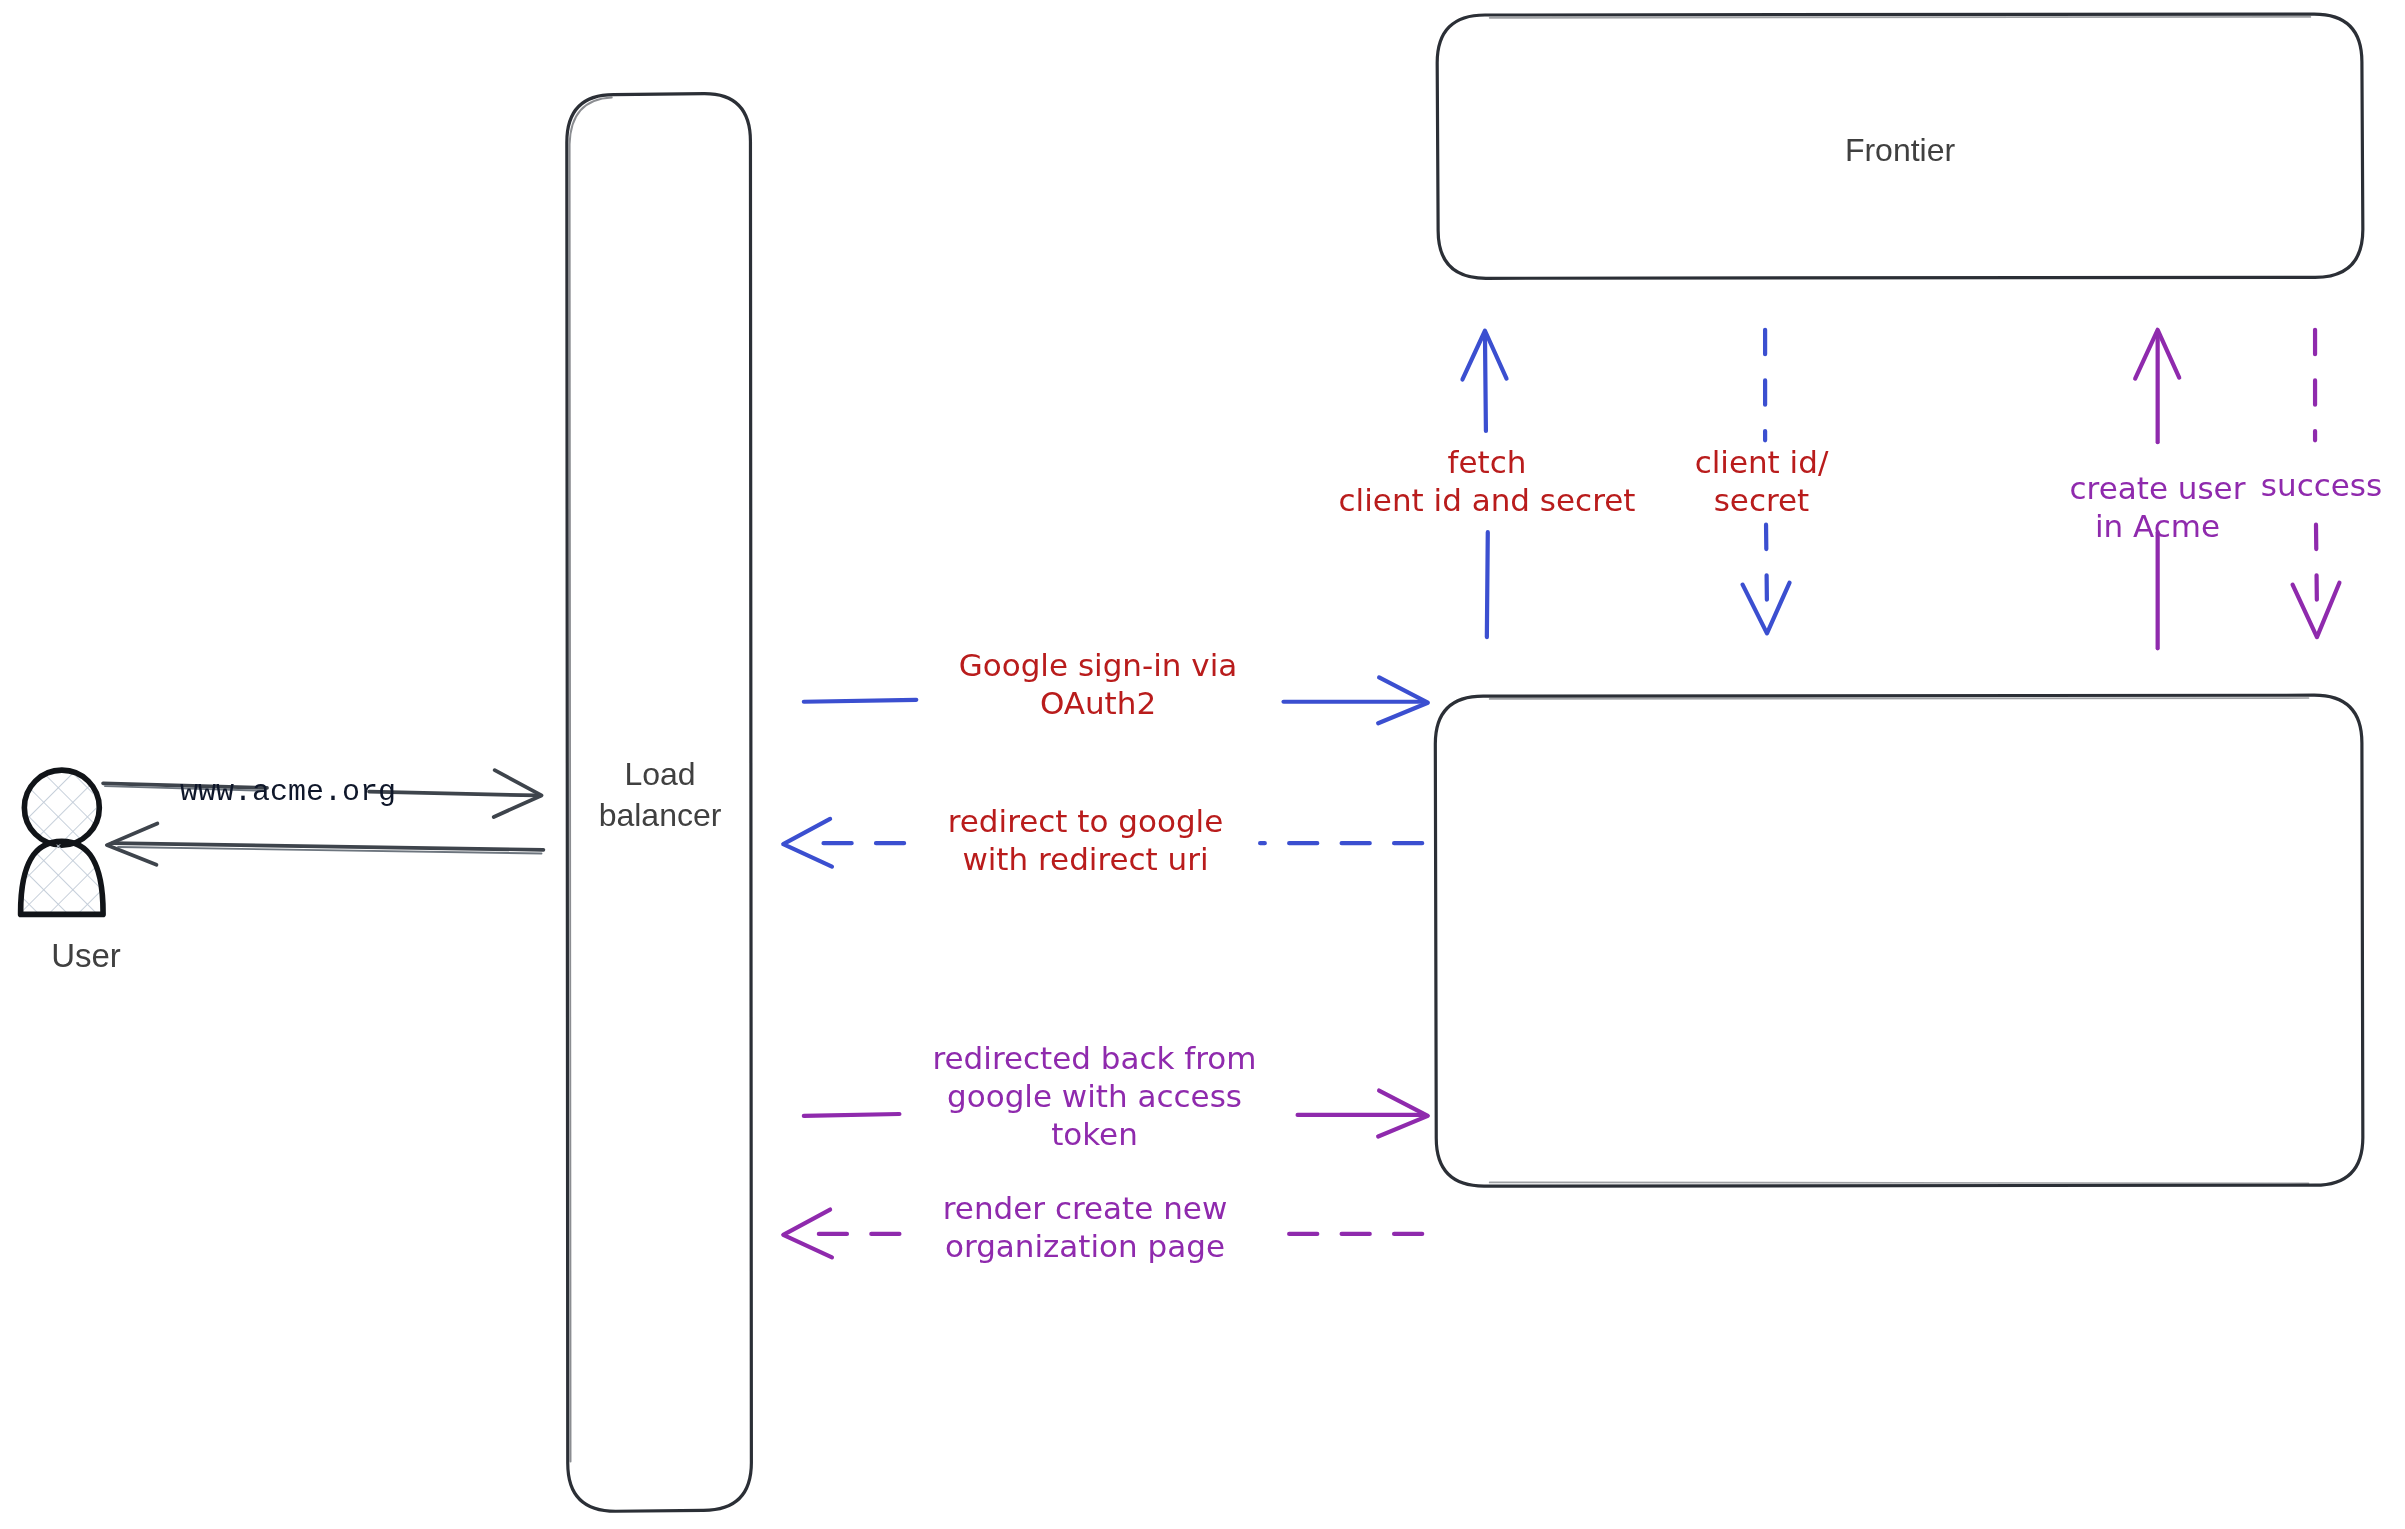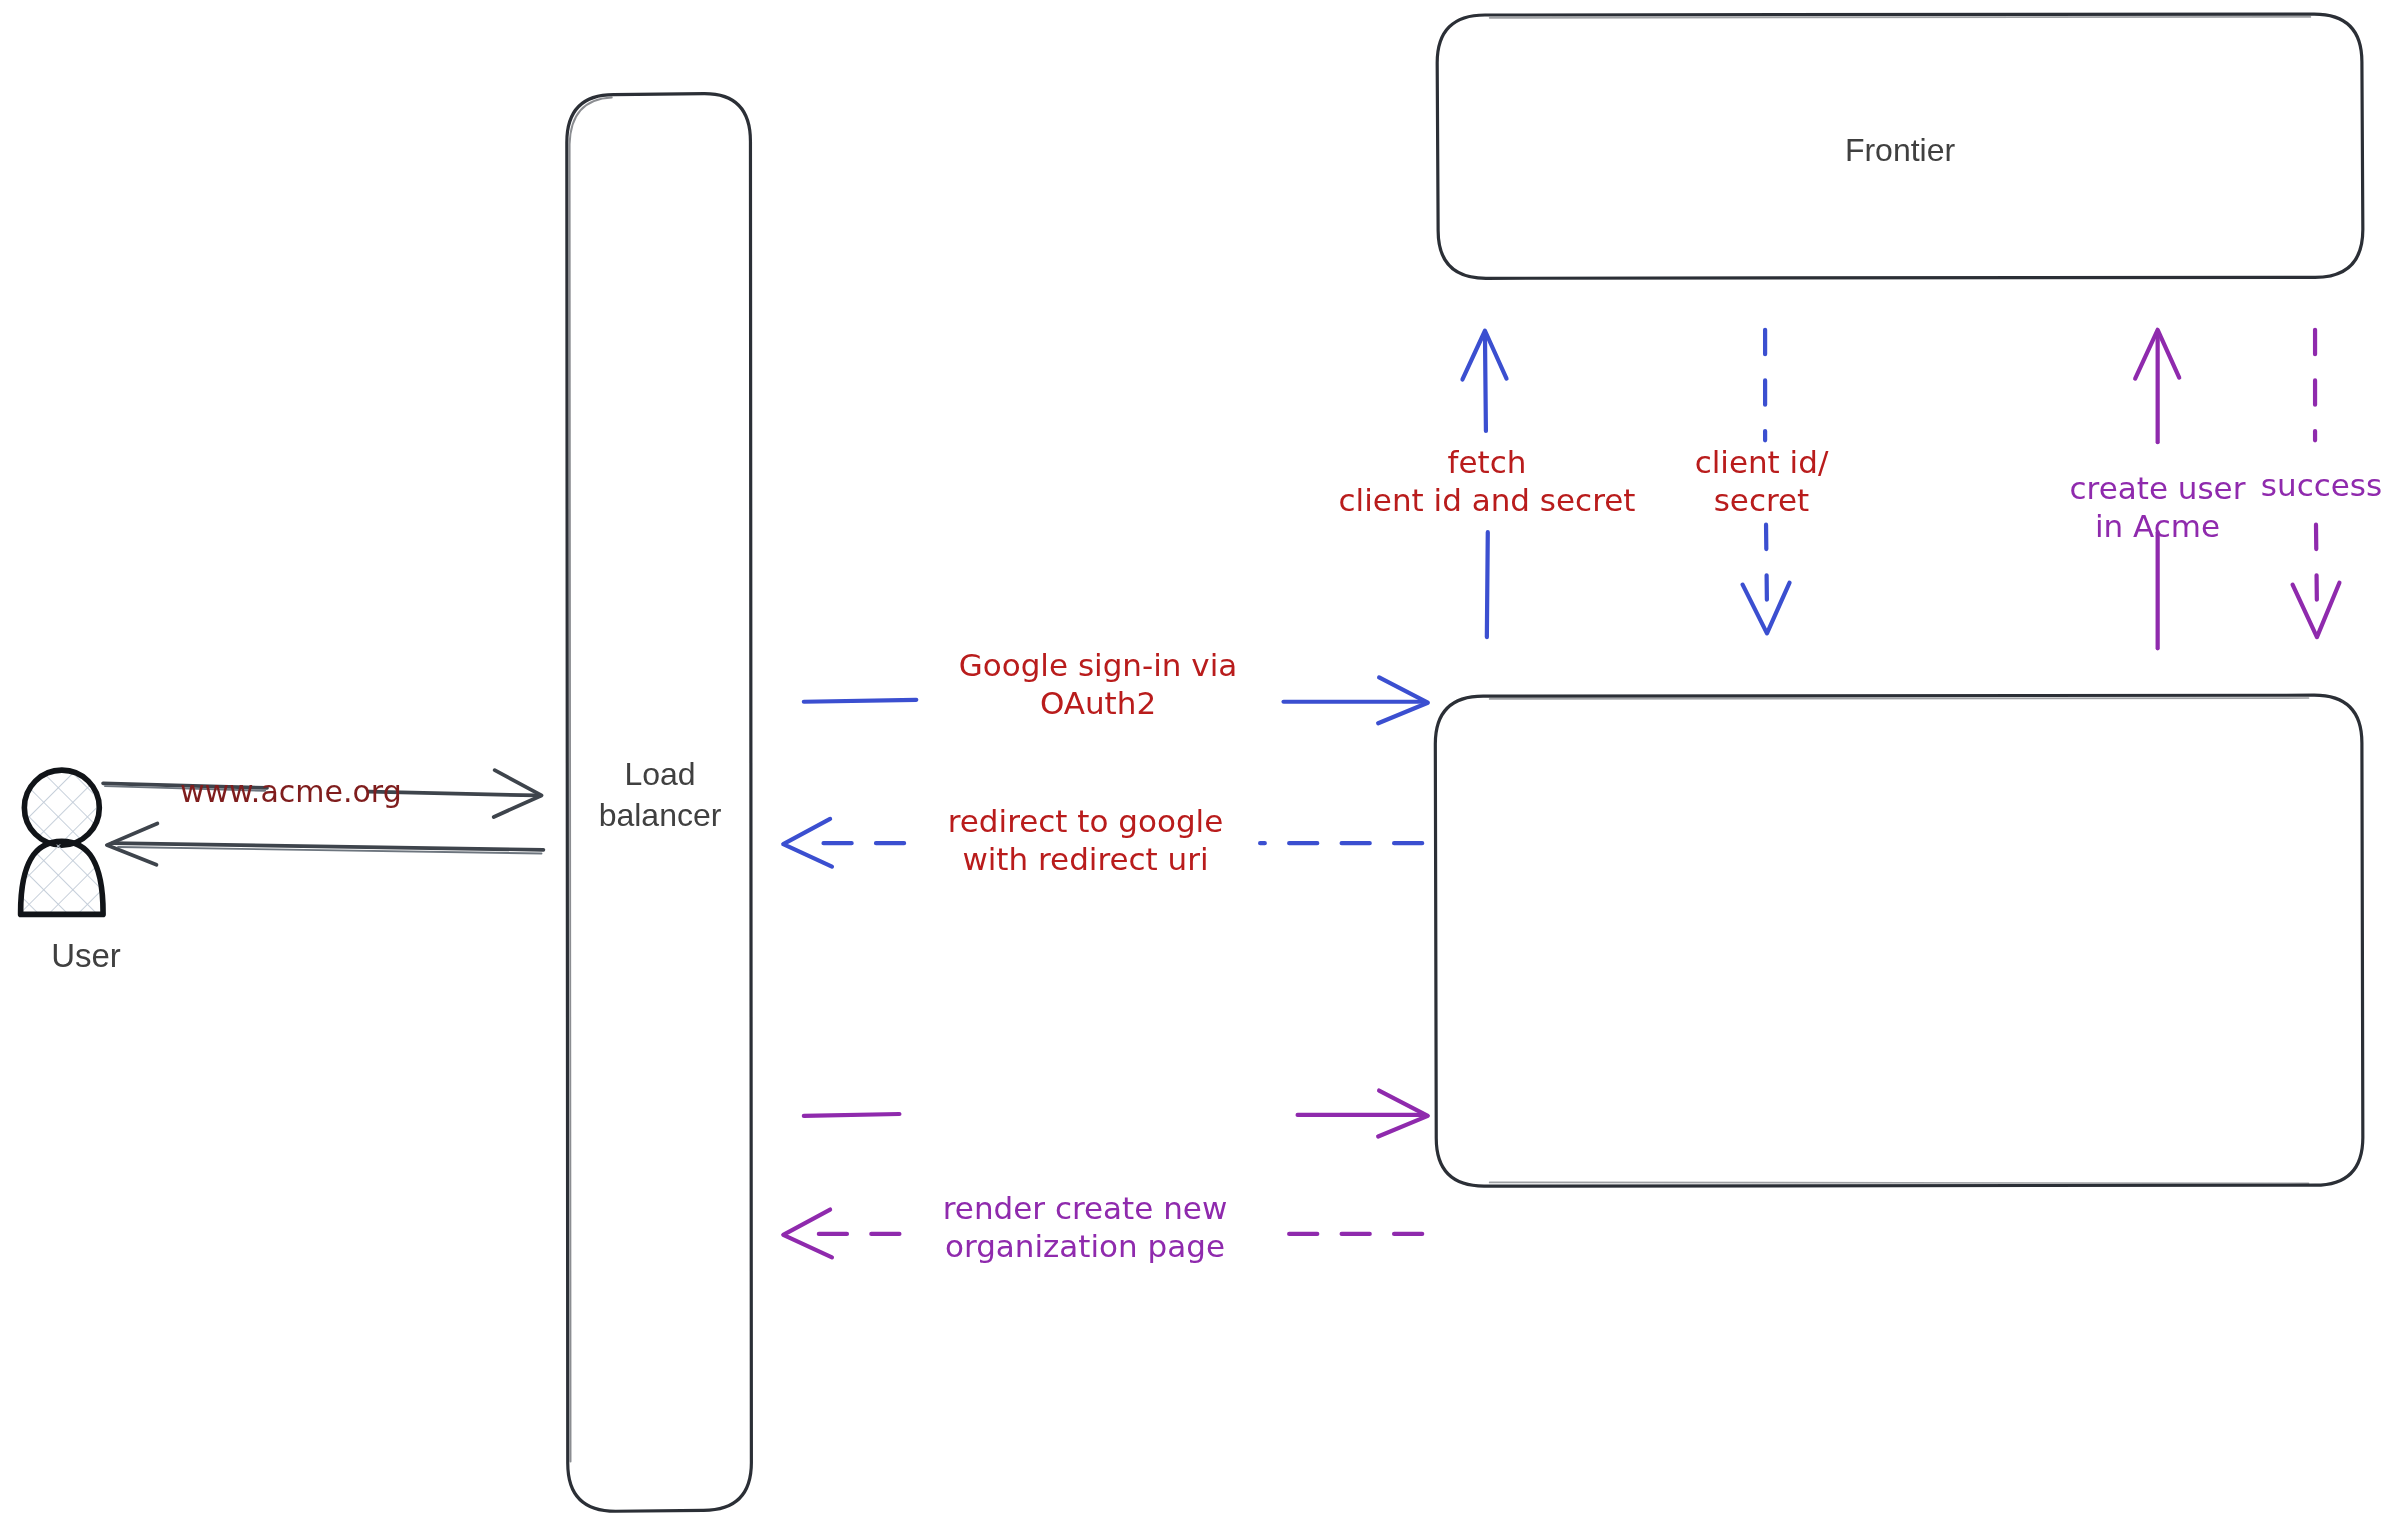--- a/index.html
+++ b/index.html
@@ -36,21 +36,21 @@
   .edge-label {
     position: absolute;
     text-align: center;
     line-height: 1.22;
     white-space: pre-line;
     font-family: "DejaVu Sans", sans-serif;
     pointer-events: none;
   }
   .blue { color: #b91c1c; }
   .purple { color: #8f2aad; }
-  .dark { color: #7f1d1d; }
+  .dark { color: #0f172a; font-family: Liberation Mono, monospace; }
   .lbl-box-title { font-size: 32px; }
   .lbl-edge { font-size: 31px; }
   .lbl-actor { font-size: 33px; margin-left: 24px; }
   .lbl-url { font-size: 30px; }
 </style>
 </head>
 <body>
 
 <div id="canvas">
 
@@ -156,20 +156,23 @@
   <div class="node-label lbl-actor" style="left:0px; top:935px; width:124px;">User</div>
 
   <div class="edge-label lbl-url dark" style="left:180px; top:774px; width:187px;">www.acme.org</div>
 
   <div class="edge-label lbl-edge blue" style="left:901px; top:647px; width:394px;">Google sign-in via
 OAuth2</div>
 
   <div class="edge-label lbl-edge blue" style="left:898px; top:803px; width:375px;">redirect to google
 with redirect uri</div>
 
+  <div class="edge-label lbl-edge purple" style="left:879px; top:1040px; width:431px;">redirected back from
+google with access
+token</div>
 
   <div class="edge-label lbl-edge purple" style="left:888px; top:1190px; width:394px;">render create new
 organization page</div>
 
   <div class="edge-label lbl-edge blue" style="left:1295px; top:444px; width:384px;">fetch
 client id and secret</div>
 
   <div class="edge-label lbl-edge blue" style="left:1665px; top:444px; width:193px;">client id/
 secret</div>
 

